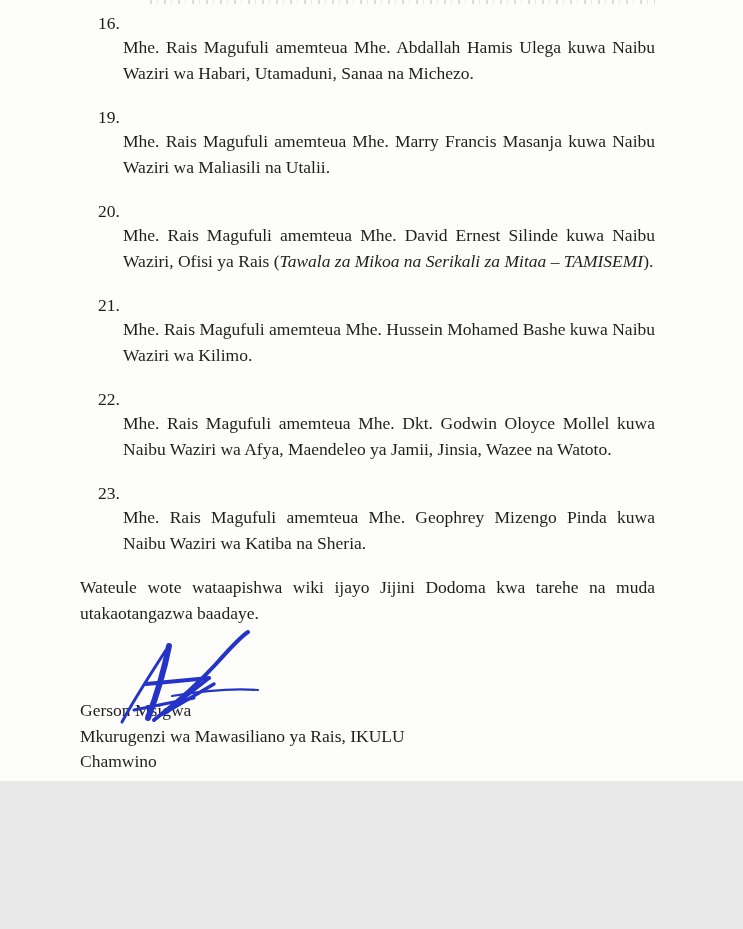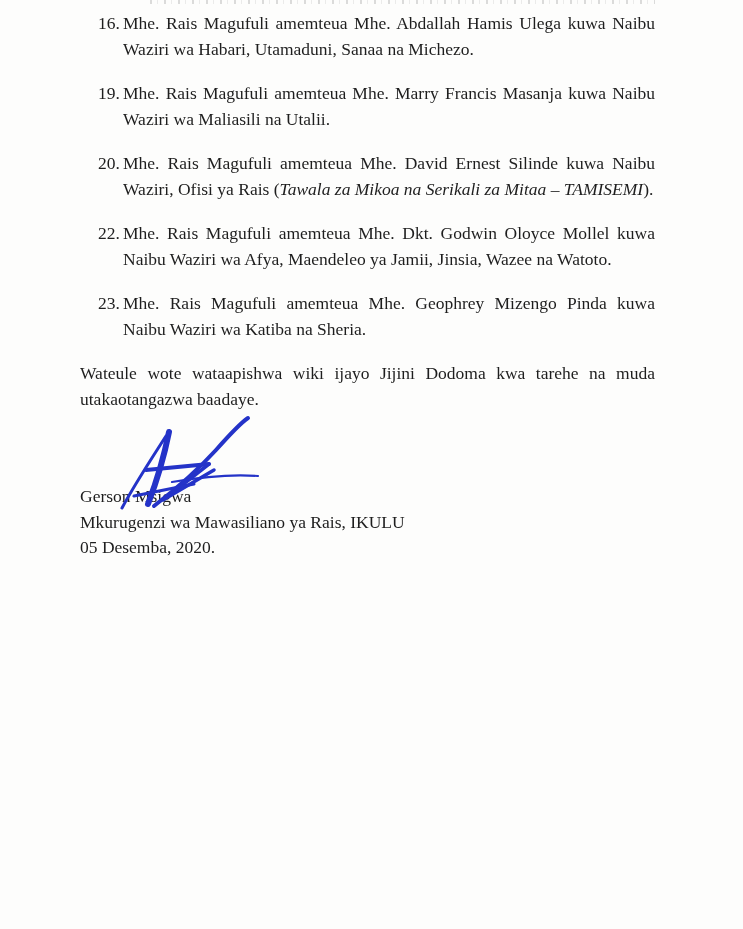--- a/index.html
+++ b/index.html
@@ -4,21 +4,21 @@
 <style>
   * { margin: 0; padding: 0; box-sizing: border-box; }
   html, body { background: #e9e9e9; }
   body {
     width: 743px; height: 929px;
     font-family: "Liberation Serif", "DejaVu Serif", serif;
     overflow: hidden;
   }
   .page {
     position: relative;
-    width: 743px; height: 929px;
+    width: 743px; height: 781px;
     background: #fdfdfc;
     color: #1e1e1e;
     padding: 6px 88px 0 80px;
     overflow: hidden;
   }
   
   .top-remnant {
     position: absolute; top: 0; left: 150px;
     width: 505px; height: 4px;
     background: repeating-linear-gradient(90deg,
@@ -37,20 +37,21 @@
     line-height: 26px;
   }
   ol.appointments li .num {
     flex: 0 0 43px;
     padding-left: 18px;
   }
   ol.appointments li .body {
     flex: 1 1 auto;
     text-align: justify;
     text-justify: inter-word;
+    margin-top: 24px;
   }
   .body i { font-style: italic; }
   .closing {
     margin-top: 14px;
     font-size: 17.5px;
     line-height: 26px;
     text-align: justify;
     text-justify: inter-word;
   }
   .sig-block {
@@ -86,20 +87,24 @@
     </li>
     <li>
       <span class="num">19.</span>
       <span class="body"><span>Mhe. Rais Magufuli amemteua Mhe. Marry Francis Masanja kuwa Naibu Waziri wa Maliasili na Utalii.</span><i></i><span></span></span>
     </li>
     <li>
       <span class="num">20.</span>
       <span class="body"><span>Mhe. Rais Magufuli amemteua Mhe. David Ernest Silinde kuwa Naibu Waziri, Ofisi ya Rais (</span><i>Tawala za Mikoa na Serikali za Mitaa – TAMISEMI</i><span>).</span></span>
     </li>
     <li>
+      <span class="num">21.</span>
+      <span class="body"><span>Mhe. Rais Magufuli amemteua Mhe. Hussein Mohamed Bashe kuwa Naibu Waziri wa Kilimo.</span><i></i><span></span></span>
+    </li>
+    <li>
       <span class="num">22.</span>
       <span class="body"><span>Mhe. Rais Magufuli amemteua Mhe. Dkt. Godwin Oloyce Mollel kuwa Naibu Waziri wa Afya, Maendeleo ya Jamii, Jinsia, Wazee na Watoto.</span><i></i><span></span></span>
     </li>
     <li>
       <span class="num">23.</span>
       <span class="body"><span>Mhe. Rais Magufuli amemteua Mhe. Geophrey Mizengo Pinda kuwa Naibu Waziri wa Katiba na Sheria.</span><i></i><span></span></span>
     </li>
   </ol>
 
   <p class="closing">Wateule wote wataapishwa wiki ijayo Jijini Dodoma kwa tarehe na muda utakaotangazwa baadaye.</p>
@@ -121,17 +126,18 @@
 
           <path d="M68,84 L128,72" stroke-width="3"></path>
 
           <path d="M106,70 C135,65 165,62 192,64" stroke-width="2.2"></path>
         </g>
       </svg>
     </div>
     <div class="sig-text">
       <span class="line">Gerson Msigwa</span>
       <span class="line">Mkurugenzi wa Mawasiliano ya Rais, IKULU</span>
+      <span class="line">Chamwino</span>
       <span class="line">05 Desemba, 2020.</span>
     </div>
   </div>
 
 </main>
 
 </body></html>

